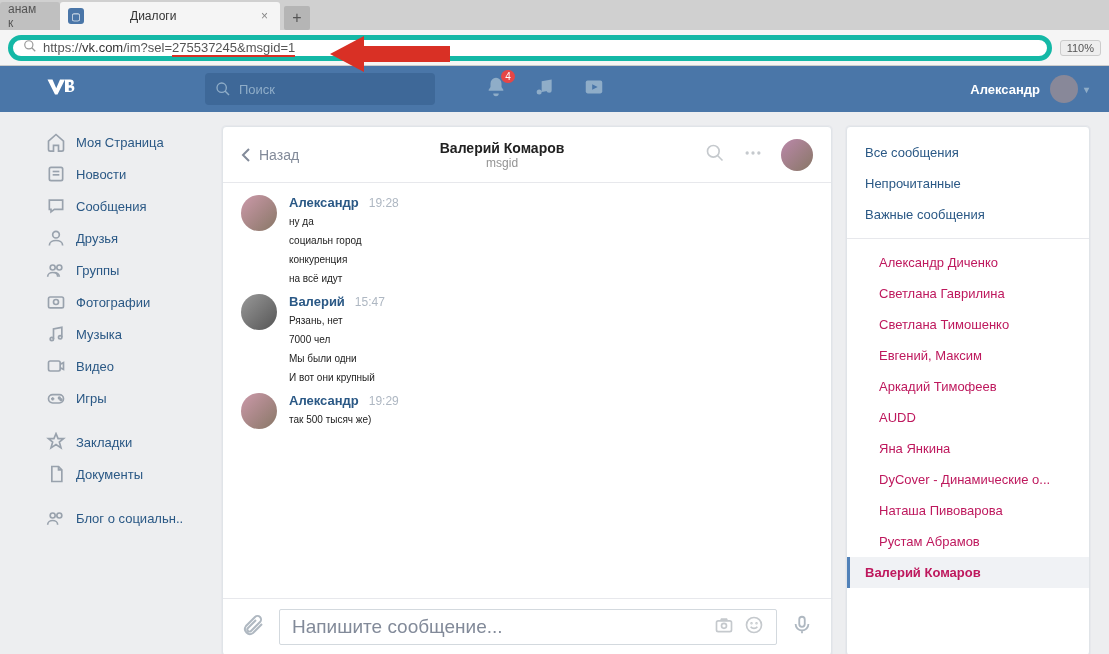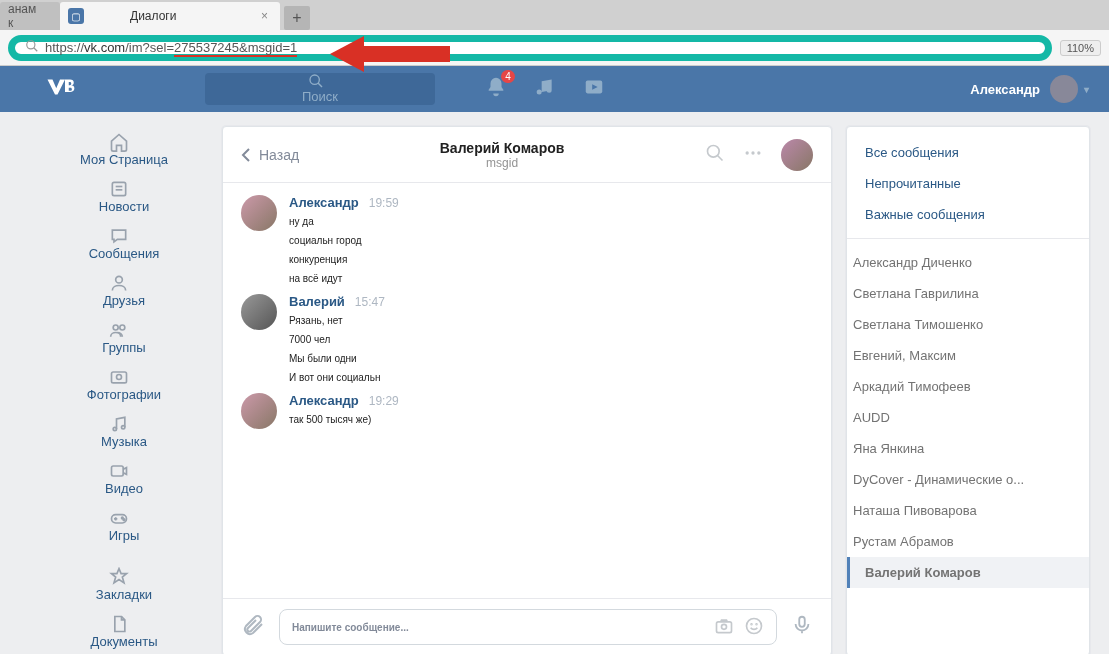--- a/index.html
+++ b/index.html
@@ -8,44 +8,44 @@
 
 .browser-tabs { background: #d0d0d0; height: 30px; display: flex; align-items: flex-end; padding-left: 0; }
 .tab { height: 28px; display: flex; align-items: center; padding: 0 8px; font-size: 12px; border-radius: 3px 3px 0 0; position: relative; gap: 40px; }
 .tab.inactive { background: #c0c0c0; color: #555; width: 60px; }
 .tab.active { background: #f5f5f5; color: #333; width: 220px; }
 .tab-icon { width: 16px; height: 16px; background: #4a76a8; border-radius: 3px; margin-right: 6px; display: flex; align-items: center; justify-content: center; color: white; font-size: 10px; }
 .tab-close { margin-left: auto; color: #888; cursor: pointer; padding: 0 4px; }
 .new-tab { width: 26px; height: 24px; background: #b5b5b5; color: #555; display: flex; align-items: center; justify-content: center; margin-left: 4px; border-radius: 2px; cursor: pointer; font-size: 16px; }
 
 .url-bar-row { background: #f5f5f5; height: 36px; display: flex; align-items: center; padding: 0 8px; border-bottom: 1px solid #ccc; position: relative; }
-.url-bar { flex: 1; height: 26px; background: #fff; border: 7px solid #14b8a6; border-radius: 13px; display: flex; align-items: center; padding: 0 10px; font-size: 13px; color: #555; }
+.url-bar { flex: 1; height: 26px; background: #fff; border: 5px solid #14b8a6; border-radius: 13px; display: flex; align-items: center; padding: 0 10px; font-size: 13px; color: #555; }
 .url-bar .search-g { color: #999; margin-right: 6px; }
 .url-text .hl1 { color: #333; }
 .url-text .hl2 { border-bottom: 2px solid #d93025; }
 .zoom-badge { background: #eee; border: 1px solid #ccc; border-radius: 3px; padding: 1px 6px; font-size: 11px; color: #555; margin-left: 8px; }
 
 .red-arrow { position: absolute; left: 330px; top: 34px; z-index: 100; }
 
 
 .vk-header { background: #4a76a8; height: 46px; display: flex; align-items: center; padding: 0 20px 0 45px; }
 .vk-logo { color: white; font-weight: bold; font-size: 22px; margin-right: 130px; letter-spacing: -2px; }
-.vk-search { background: #3e6898; border-radius: 4px; height: 32px; width: 230px; display: flex; align-items: center; padding: 0 10px; color: #8fadc8; font-size: 13px; flex-direction: column; }
+.vk-search { background: #3e6898; border-radius: 4px; height: 32px; width: 230px; display: flex; align-items: center; padding: 0 10px; color: #8fadc8; font-size: 13px; }
 .vk-search svg { margin-right: 8px; }
 .header-icons { display: flex; align-items: center; gap: 28px; margin-left: 50px; }
 .header-icon { color: #8fadc8; position: relative; cursor: pointer; }
 .badge { position: absolute; top: -6px; right: -8px; background: #e64646; color: white; font-size: 10px; border-radius: 8px; padding: 1px 4px; min-width: 14px; text-align: center; }
 .header-user { margin-left: auto; display: flex; align-items: center; color: white; font-size: 13px; font-weight: 600; cursor: pointer; }
 .avatar-small { width: 28px; height: 28px; border-radius: 50%; background: #889; margin-left: 10px; }
 .dropdown-caret { margin-left: 6px; color: #8fadc8; font-size: 10px; }
 
 
 .content { display: flex; padding: 14px 0 0 40px; gap: 14px; }
 .left-nav { width: 168px; }
-.nav-item { display: flex; align-items: center; padding: 6px 6px; font-size: 13px; color: #2a5885; cursor: pointer; border-radius: 3px; flex-direction: column; }
+.nav-item { display: flex; align-items: center; padding: 6px 6px; font-size: 13px; color: #2a5885; cursor: pointer; border-radius: 3px; }
 .nav-item svg, .nav-icon { width: 20px; height: 20px; margin-right: 10px; color: #99a2ad; flex-shrink: 0; }
 .nav-sep { height: 12px; }
 
 
 .chat-panel { width: 610px; background: #fff; border: 1px solid #e0e4e8; border-radius: 4px; display: flex; flex-direction: column; height: 530px; box-shadow: 0 1px 0 #dce1e6, 0 0 0 1px #e7e8ec; }
 .chat-header { height: 56px; border-bottom: 1px solid #e7e8ec; display: flex; align-items: center; padding: 0 18px; justify-content: space-between; }
 .back-btn { display: flex; align-items: center; color: #828a99; font-size: 14px; cursor: pointer; }
 .back-btn svg { margin-right: 8px; }
 .chat-title-block { flex: 1; text-align: center; }
 .chat-title { font-size: 14px; font-weight: 700; color: #222; }
@@ -60,29 +60,29 @@
 .msg-avatar.a1 { background: linear-gradient(135deg,#c9a,#876); }
 .msg-avatar.a2 { background: linear-gradient(135deg,#999,#555); }
 .msg-content { flex: 1; }
 .msg-head { display: flex; align-items: baseline; gap: 10px; margin-bottom: 2px; }
 .msg-author { color: #2a5885; font-weight: 600; font-size: 13px; }
 .msg-time { color: #aeb7c2; font-size: 12px; }
 .msg-line { font-size: 10px; color: #222; padding: 4px 0; }
 
 .chat-input-row { border-top: 1px solid #e7e8ec; padding: 10px 18px; display: flex; align-items: center; gap: 14px; }
 .attach-icon { color: #afb8c1; cursor: pointer; }
-.msg-input { flex: 1; border: 1px solid #d3d9de; border-radius: 8px; height: 36px; display: flex; align-items: center; padding: 0 12px; color: #828a99; font-size: 10px; justify-content: space-between; font-weight: bold; }
+.msg-input { flex: 1; border: 1px solid #d3d9de; border-radius: 2px; height: 36px; display: flex; align-items: center; padding: 0 12px; color: #828a99; font-size: 19px; justify-content: space-between; }
 .input-right-icons { display: flex; gap: 10px; color: #c5c9cd; }
 .mic-icon { color: #afb8c1; cursor: pointer; }
 
 
 .right-panel { width: 244px; background: #fff; border: 1px solid #e0e4e8; border-radius: 4px; padding: 10px 0; box-shadow: 0 1px 0 #dce1e6, 0 0 0 1px #e7e8ec; height: 530px; overflow:hidden;}
 .filter-item { padding: 8px 18px; font-size: 13px; color: #2a5885; cursor: pointer; }
 .filter-sep { height: 1px; background: #e7e8ec; margin: 8px 0; }
-.contact-item { padding: 8px 6px; font-size: 13px; color: #737373; cursor: pointer; white-space: nowrap; overflow: hidden; text-overflow: ellipsis; }
+.contact-item { padding: 8px 32px; font-size: 13px; color: #be185d; cursor: pointer; white-space: nowrap; overflow: hidden; text-overflow: ellipsis; }
 .contact-item.active { border-left: 3px solid #5181b8; background: #f0f2f5; font-weight: 600; padding-left: 15px; }
 </style>
 </head>
 <body>
 
 <div class="browser-tabs">
   <div class="tab inactive">
     <span>анам к</span>
     <span class="tab-close">×</span>
   </div>
@@ -282,39 +282,39 @@
         </span>
         <div class="chat-avatar"></div>
       </div>
     </div>
     <div class="chat-body" id="chat-body">
         <div class="msg-block">
           <div class="msg-avatar a1"></div>
           <div class="msg-content">
             <div class="msg-head">
               <span class="msg-author">Александр</span>
-              <span class="msg-time">19:59</span>
+              <span class="msg-time">19:28</span>
             </div>
             <div class="msg-line">ну да</div>
             <div class="msg-line">социальн город</div>
             <div class="msg-line">конкуренция</div>
             <div class="msg-line">на всё идут</div>
           </div>
         </div>
         <div class="msg-block">
           <div class="msg-avatar a2"></div>
           <div class="msg-content">
             <div class="msg-head">
               <span class="msg-author">Валерий</span>
               <span class="msg-time">15:47</span>
             </div>
             <div class="msg-line">Рязань, нет</div>
             <div class="msg-line">7000 чел</div>
             <div class="msg-line">Мы были одни</div>
-            <div class="msg-line">И вот они социальн</div>
+            <div class="msg-line">И вот они крупный</div>
           </div>
         </div>
         <div class="msg-block">
           <div class="msg-avatar a1"></div>
           <div class="msg-content">
             <div class="msg-head">
               <span class="msg-author">Александр</span>
               <span class="msg-time">19:29</span>
             </div>
             <div class="msg-line">так 500 тысяч же)</div>

